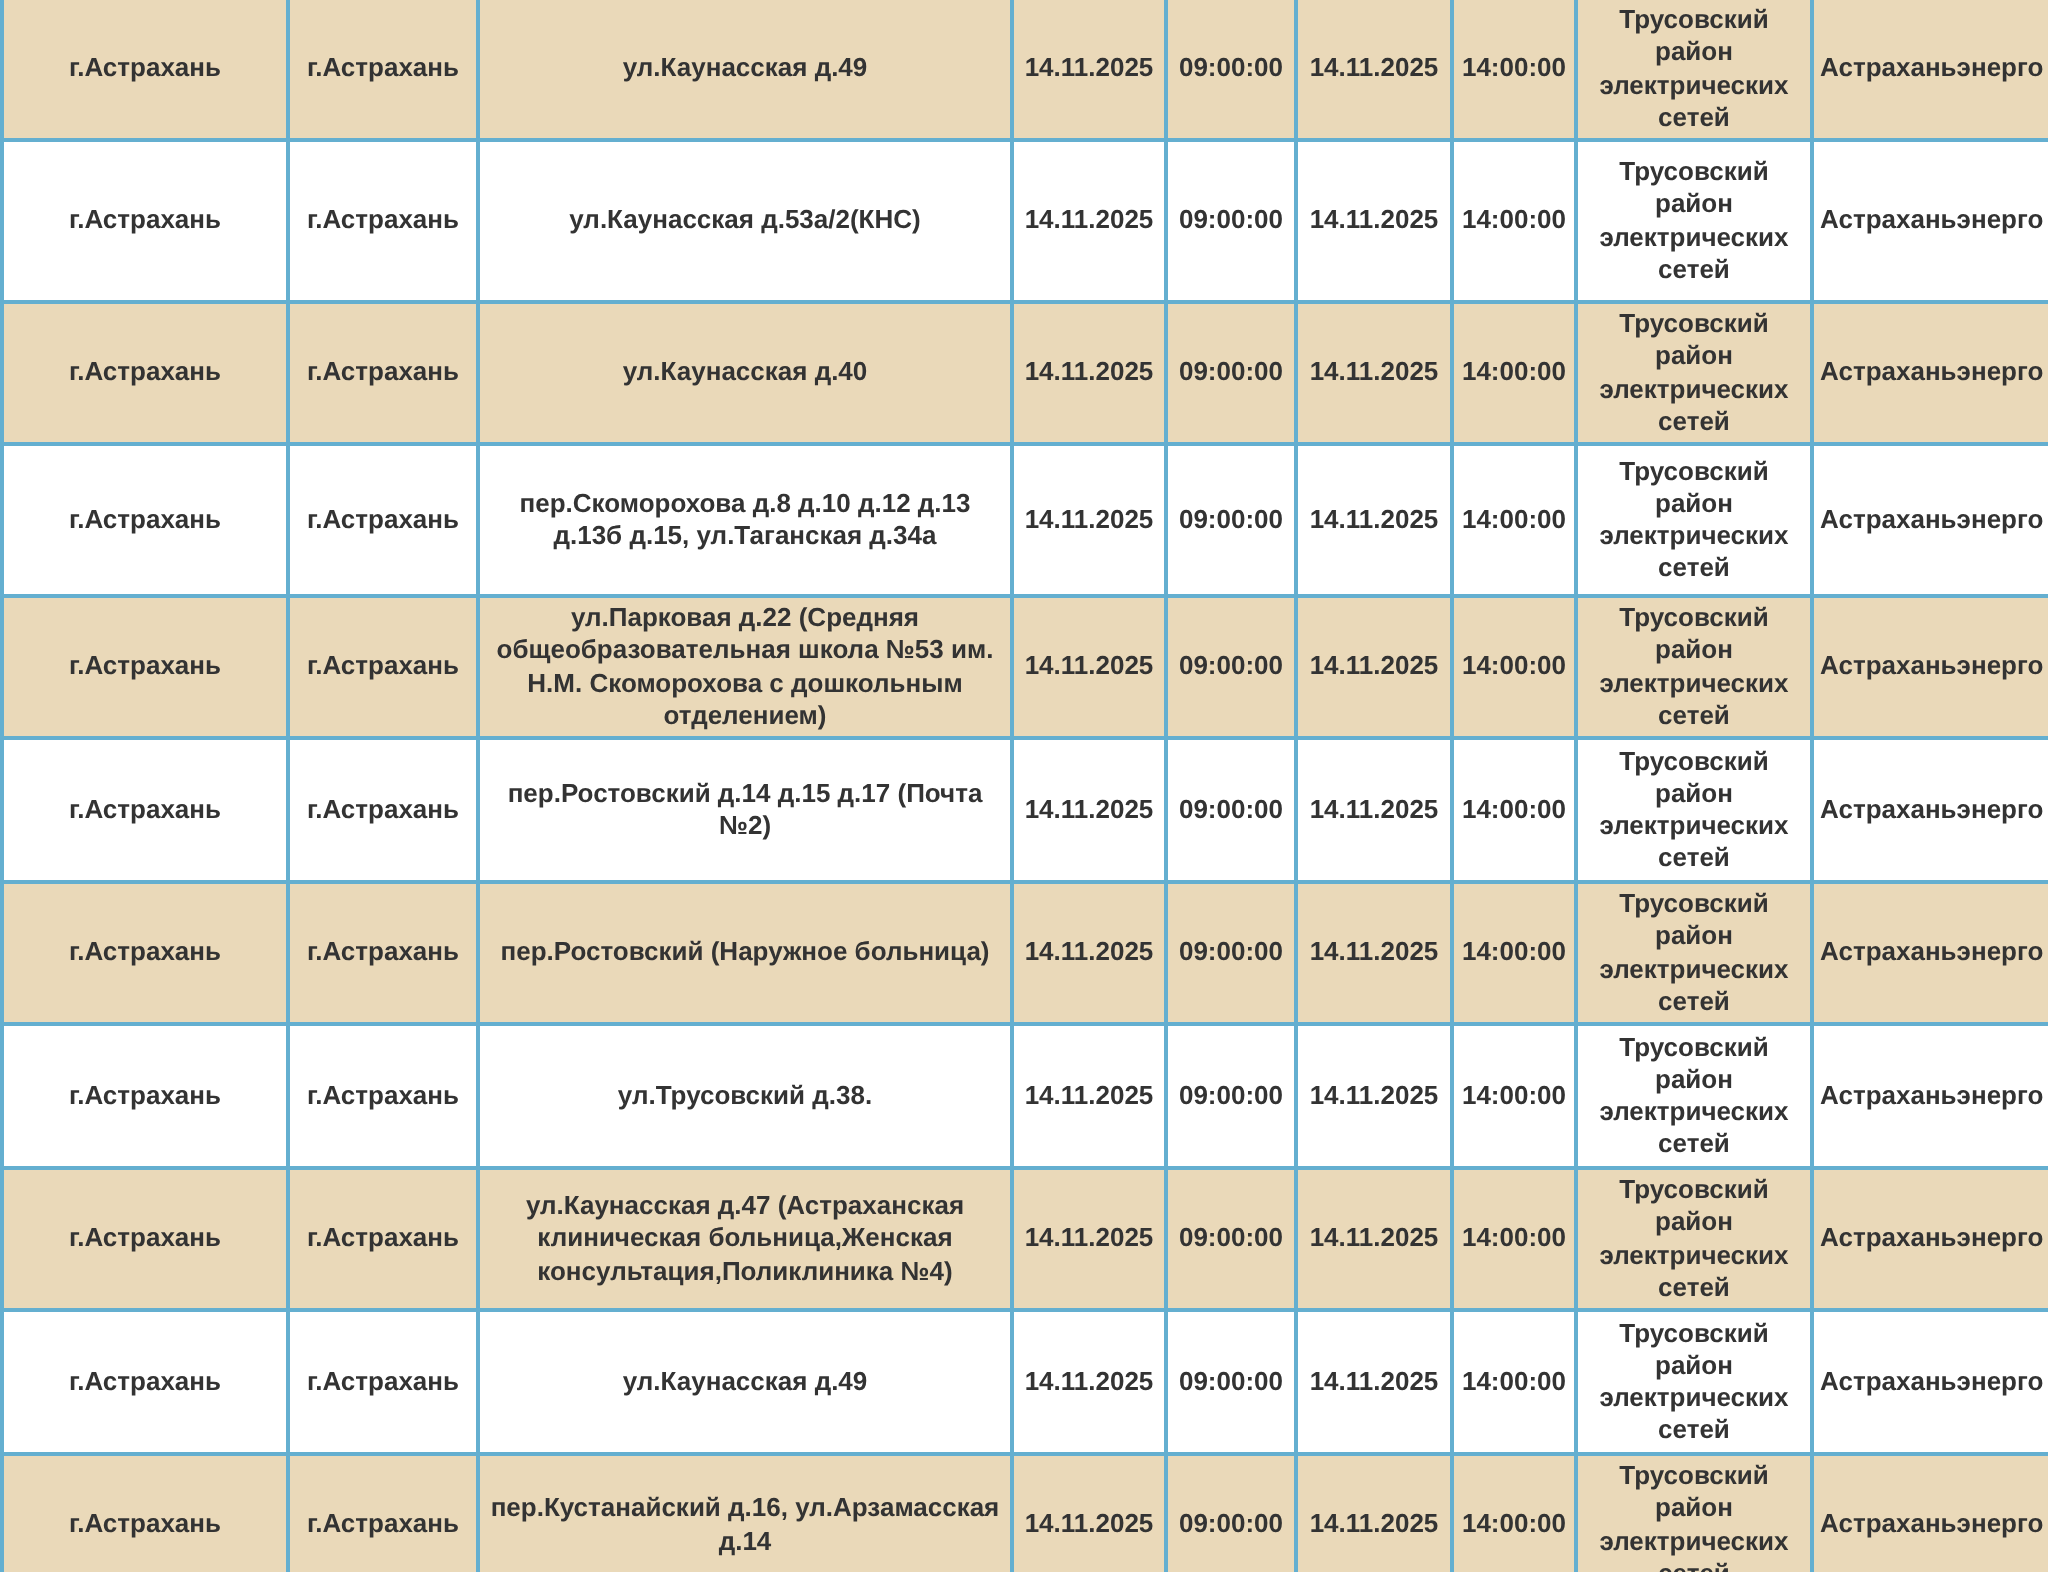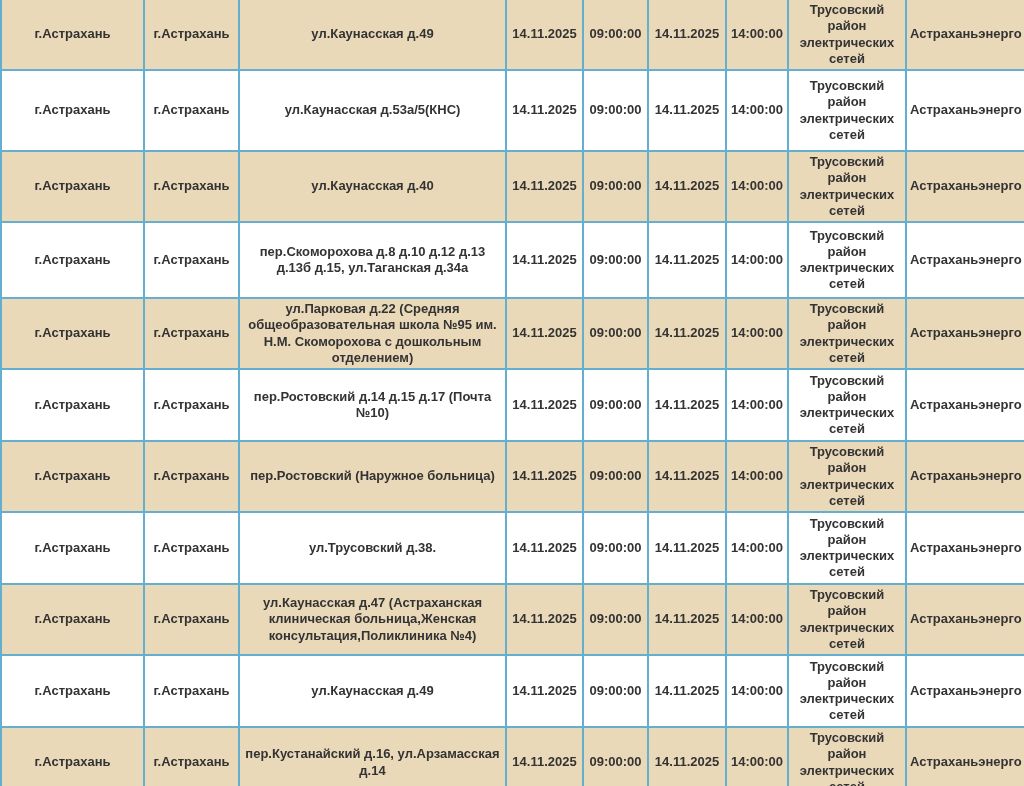--- a/index.html
+++ b/index.html
@@ -70,21 +70,21 @@
       <td>14.11.2025</td>
       <td>09:00:00</td>
       <td>14.11.2025</td>
       <td>14:00:00</td>
       <td>Трусовский район электрических сетей</td>
       <td>Астраханьэнерго</td>
     </tr>
     <tr>
       <td>г.Астрахань</td>
       <td>г.Астрахань</td>
-      <td>ул.Каунасская д.53а/5(КНС)</td>
+      <td>ул.Каунасская д.53а/2(КНС)</td>
       <td>14.11.2025</td>
       <td>09:00:00</td>
       <td>14.11.2025</td>
       <td>14:00:00</td>
       <td>Трусовский район электрических сетей</td>
       <td>Астраханьэнерго</td>
     </tr>
     <tr>
       <td>г.Астрахань</td>
       <td>г.Астрахань</td>
@@ -103,32 +103,32 @@
       <td>14.11.2025</td>
       <td>09:00:00</td>
       <td>14.11.2025</td>
       <td>14:00:00</td>
       <td>Трусовский район электрических сетей</td>
       <td>Астраханьэнерго</td>
     </tr>
     <tr>
       <td>г.Астрахань</td>
       <td>г.Астрахань</td>
-      <td>ул.Парковая д.22 (Средняя общеобразовательная школа №95 им. Н.М. Скоморохова с дошкольным отделением)</td>
+      <td>ул.Парковая д.22 (Средняя общеобразовательная школа №53 им. Н.М. Скоморохова с дошкольным отделением)</td>
       <td>14.11.2025</td>
       <td>09:00:00</td>
       <td>14.11.2025</td>
       <td>14:00:00</td>
       <td>Трусовский район электрических сетей</td>
       <td>Астраханьэнерго</td>
     </tr>
     <tr>
       <td>г.Астрахань</td>
       <td>г.Астрахань</td>
-      <td>пер.Ростовский д.14 д.15 д.17 (Почта №10)</td>
+      <td>пер.Ростовский д.14 д.15 д.17 (Почта №2)</td>
       <td>14.11.2025</td>
       <td>09:00:00</td>
       <td>14.11.2025</td>
       <td>14:00:00</td>
       <td>Трусовский район электрических сетей</td>
       <td>Астраханьэнерго</td>
     </tr>
     <tr>
       <td>г.Астрахань</td>
       <td>г.Астрахань</td>

